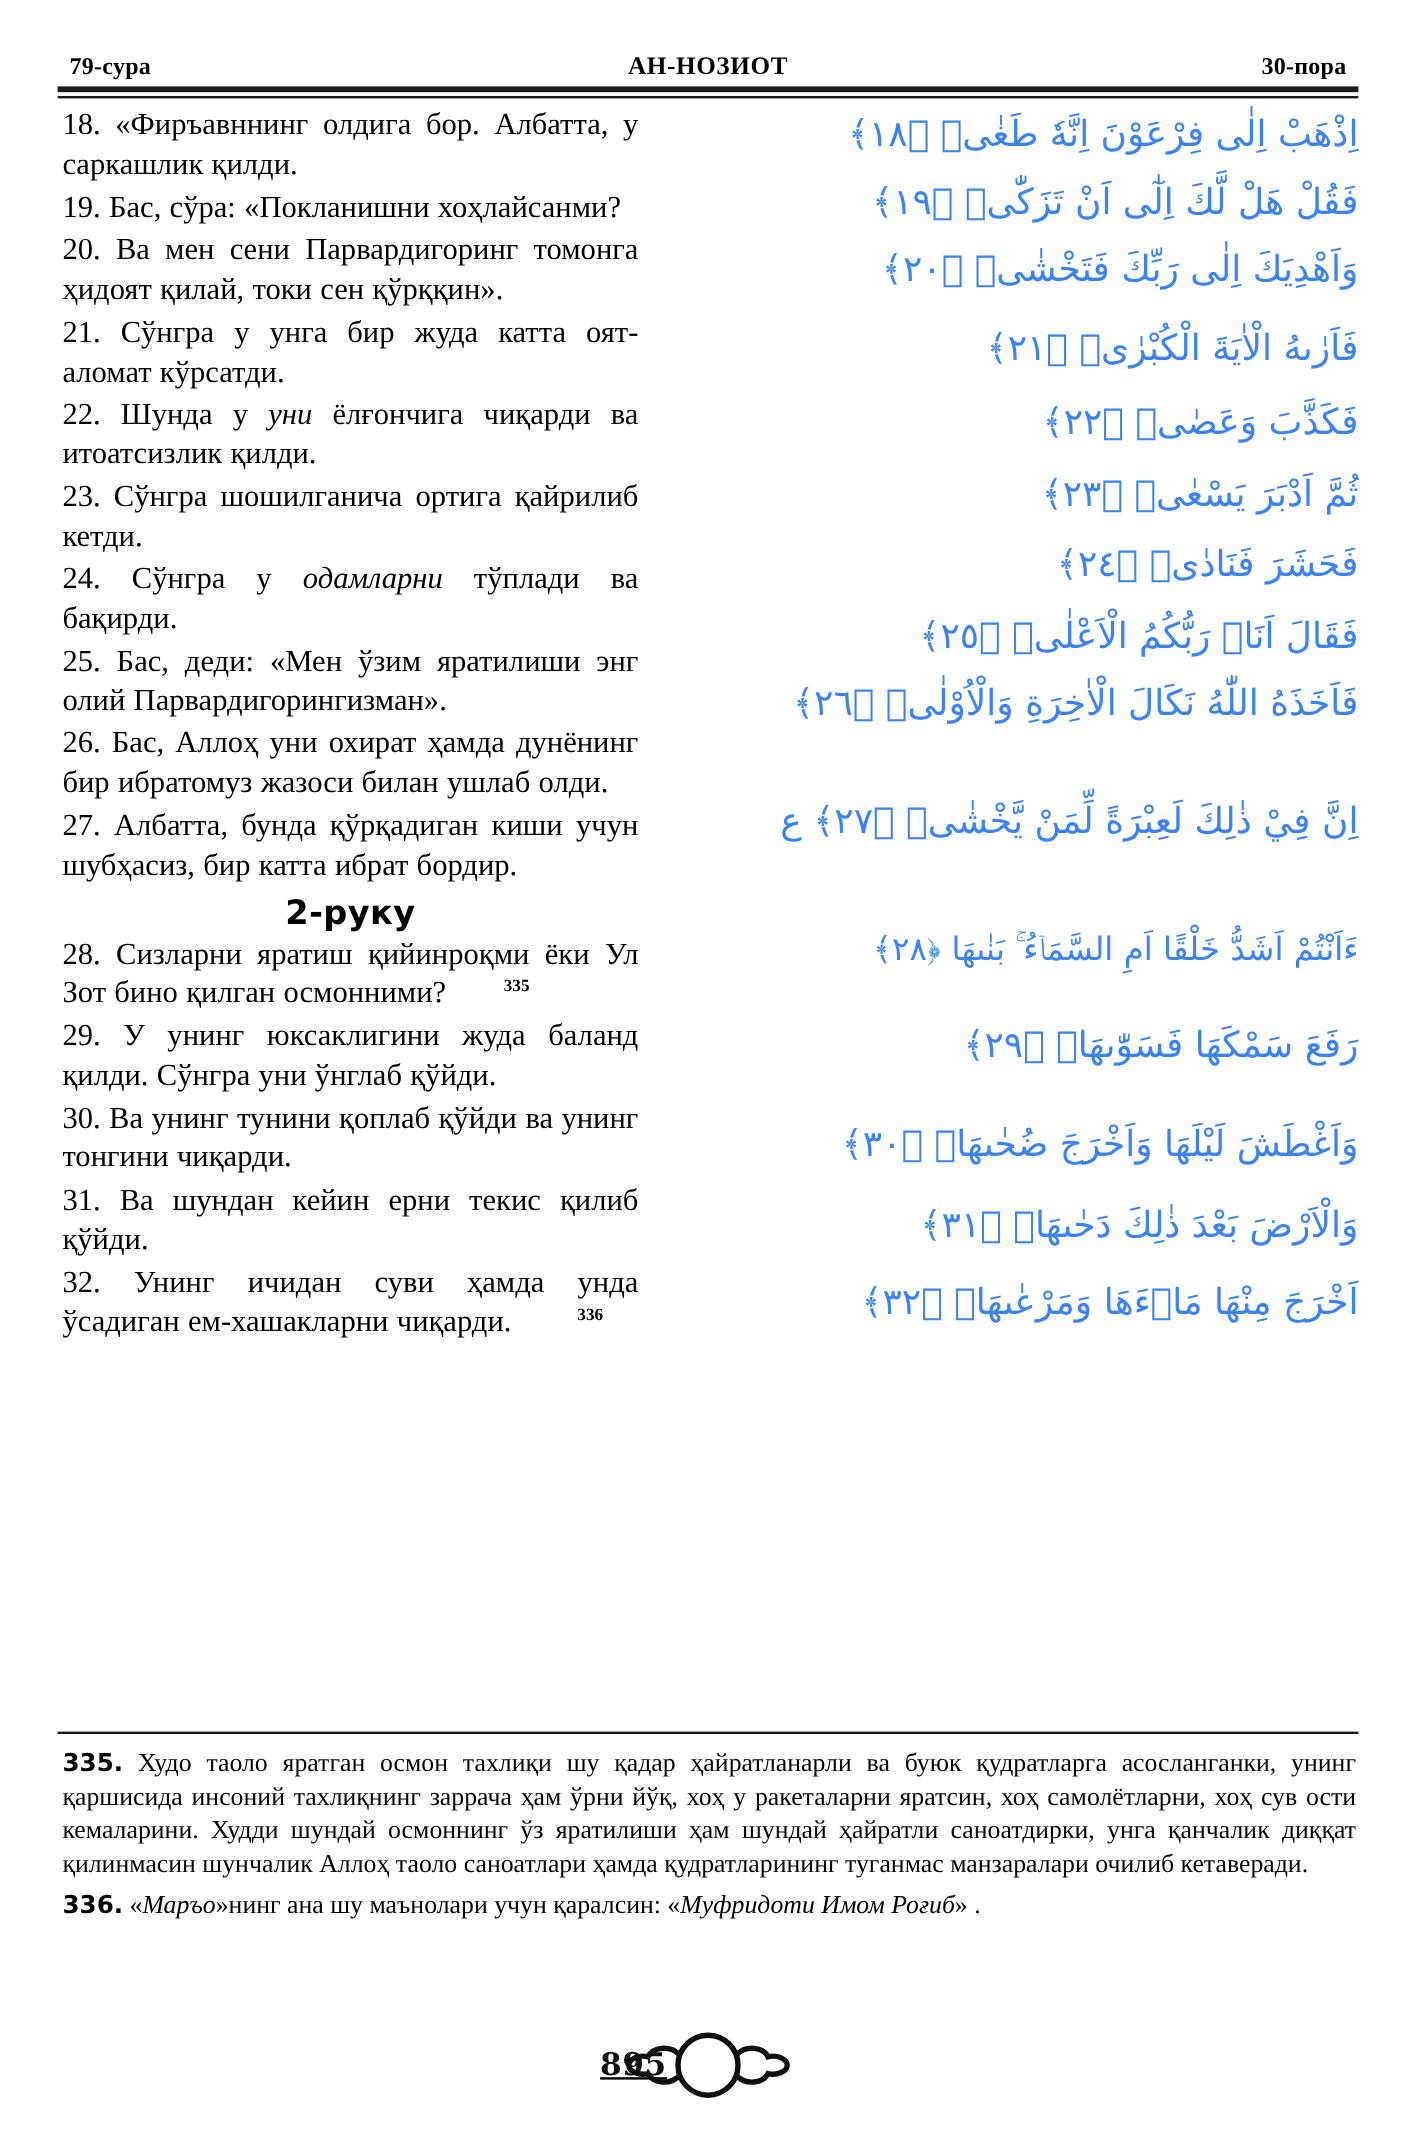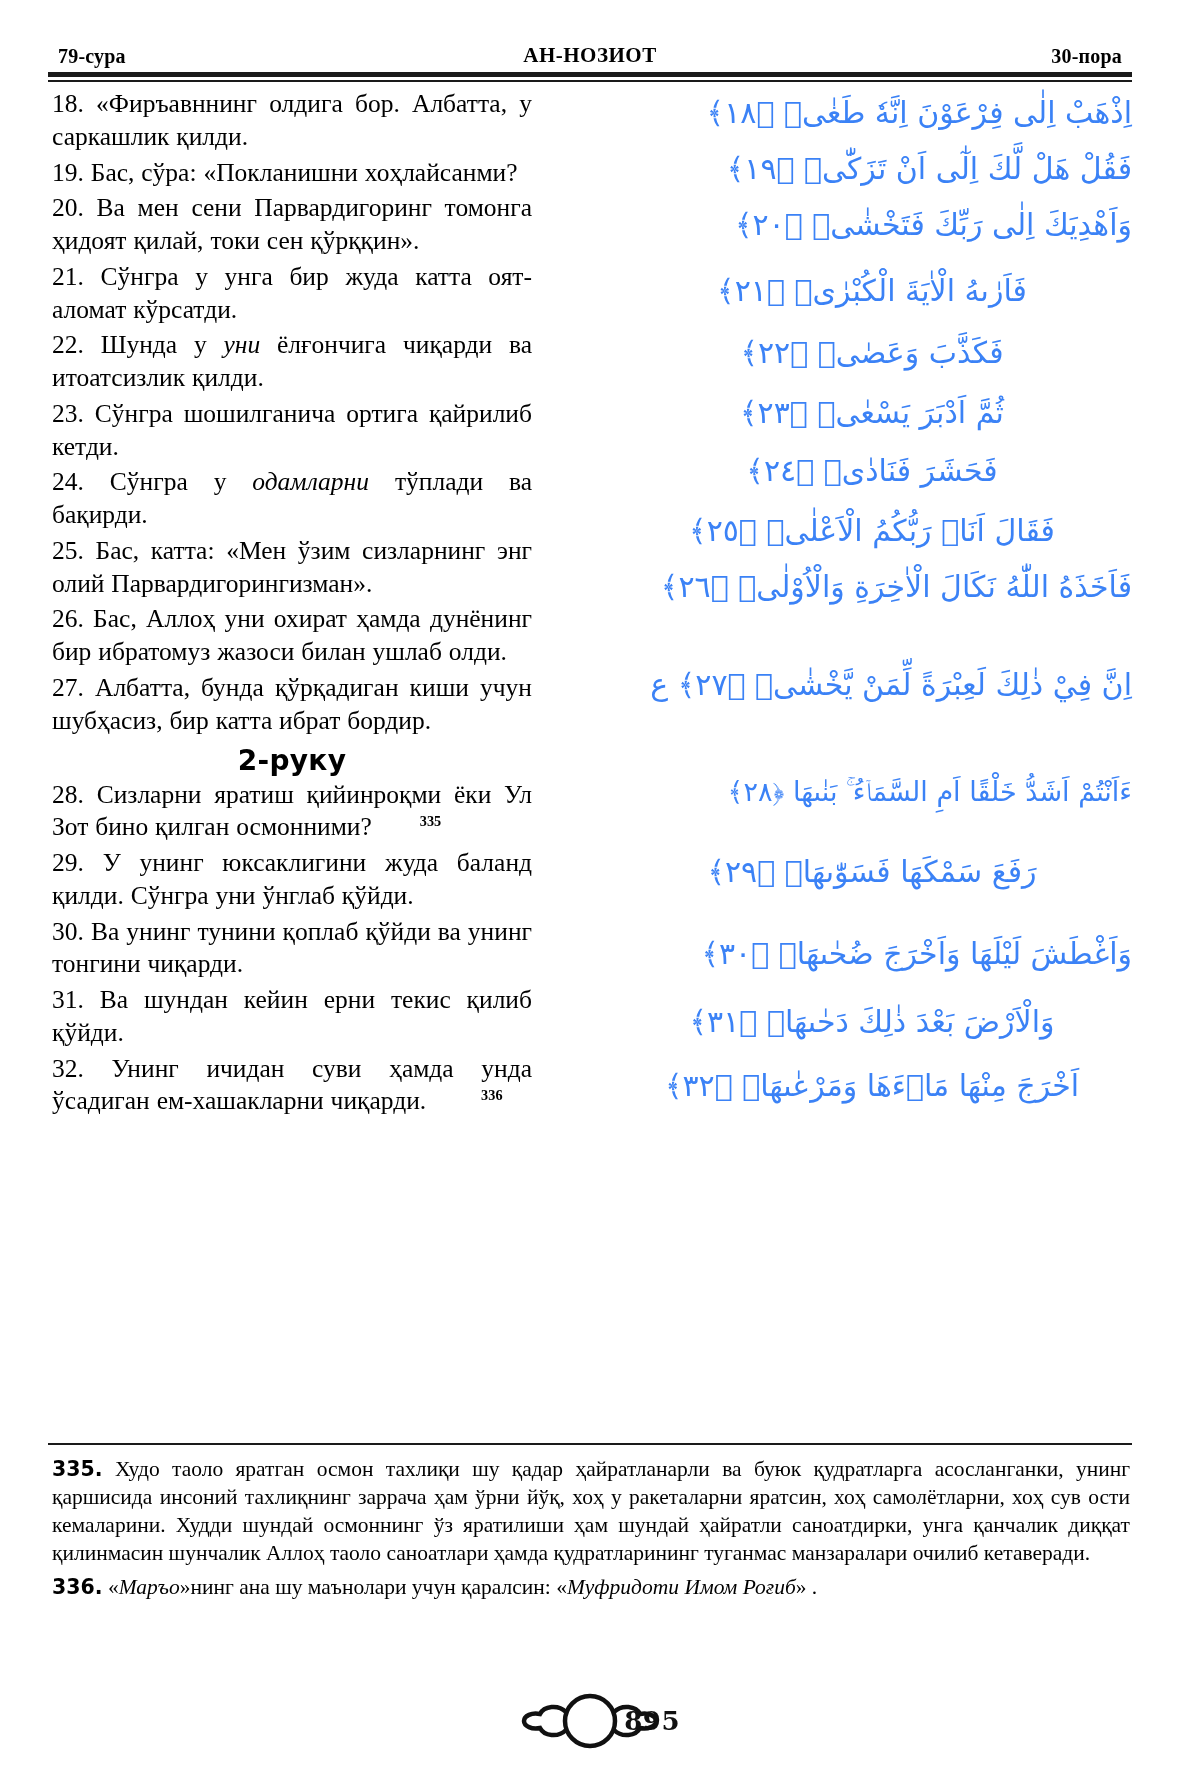--- a/index.html
+++ b/index.html
@@ -112,21 +112,21 @@
   .aline {
     font-family: "DejaVu Sans", "Liberation Sans", sans-serif;
     font-size: 30px;
     line-height: 1.0;
     text-align: right;
     white-space: nowrap;
     color: #3b82f6;
     direction: rtl;
     unicode-bidi: isolate;
   }
-  .aline.ctr { text-align: center; }
+  .aline.ctr { text-align: right; }
 
   
   .fn-rule {
     position: absolute;
     left: 48px;
     right: 48px;
     top: 1443px;
     height: 2px;
     background: #1a1a1a;
   }
@@ -160,21 +160,22 @@
     display: flex;
     justify-content: center;
     align-items: center;
   }
   .folio-orn {
     position: relative;
     width: 180px;
     height: 62px;
     display: flex;
     align-items: center;
-    justify-content: flex-end;
+    justify-content: flex-start;
+    text-decoration: underline;
   }
   .folio-orn svg { position: absolute; left: 0; top: 0; }
   .folio-num {
     position: relative;
     font-family: "DejaVu Serif", "Liberation Serif", serif;
     font-weight: bold;
     font-size: 26px;
     color: #111;
     letter-spacing: .5px;
     z-index: 2;
@@ -231,21 +232,21 @@
         <span>Сўнгра шошилганича ортига қайрилиб кетди.</span>
       </p>
 
       <p class="verse">
         <span class="num">24.</span>
         <span>Сўнгра у </span><i>одамларни</i><span> тўплади ва бақирди.</span>
       </p>
 
       <p class="verse">
         <span class="num">25.</span>
-        <span>Бас, катта: «Мен ўзим сизларнинг энг олий Парвардигорингизман».</span>
+        <span>Бас, деди: «Мен ўзим яратилиши энг олий Парвардигорингизман».</span>
       </p>
 
       <p class="verse">
         <span class="num">26.</span>
         <span>Бас, Аллоҳ уни охират ҳамда дунёнинг бир ибратомуз жазоси билан ушлаб олди.</span>
       </p>
 
       <p class="verse">
         <span class="num">27.</span>
         <span>Албатта, бунда қўрқадиган киши учун шубҳасиз, бир катта ибрат бордир.</span>

